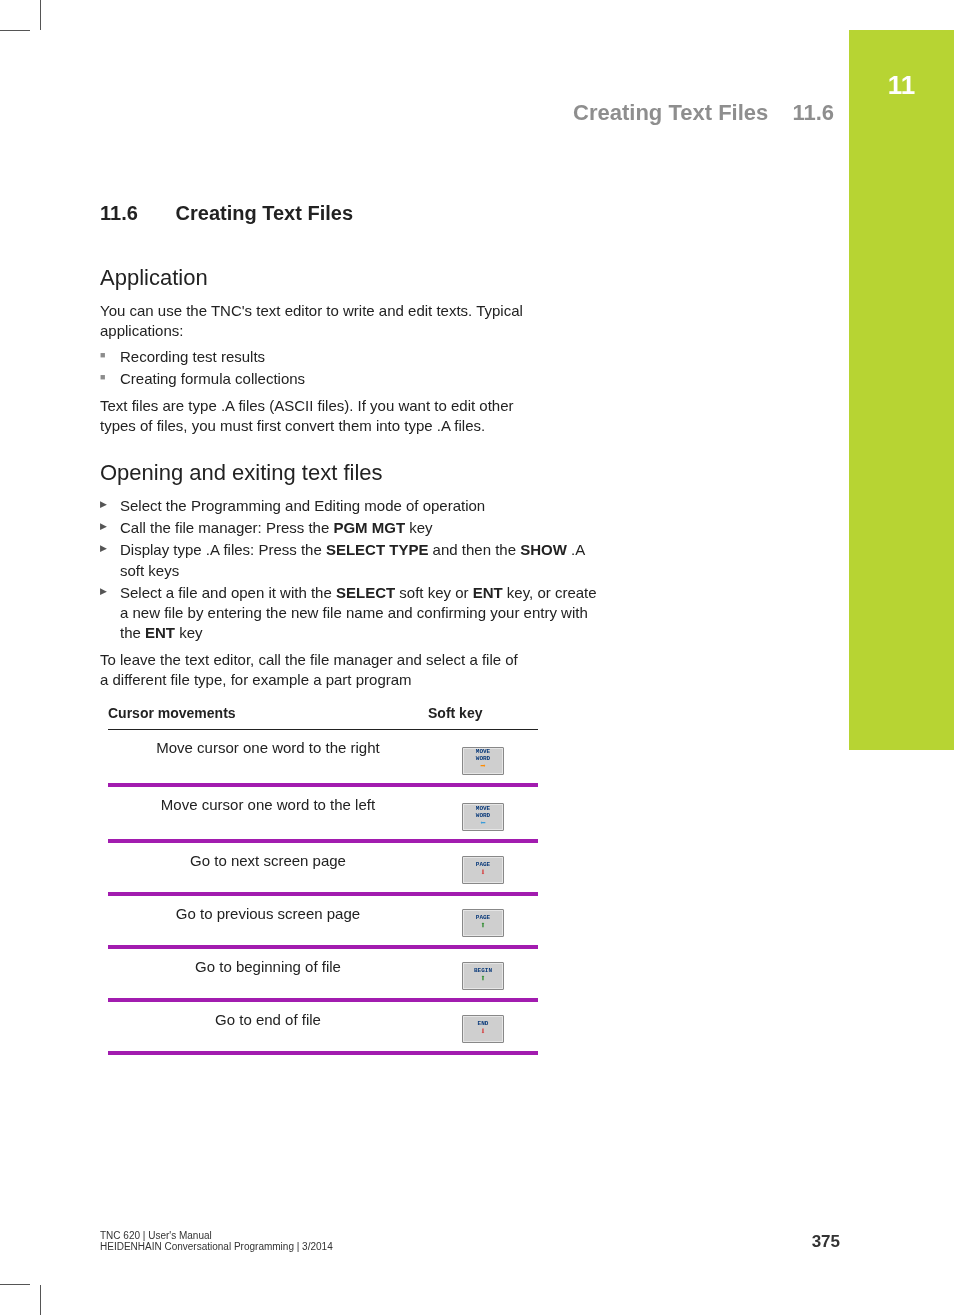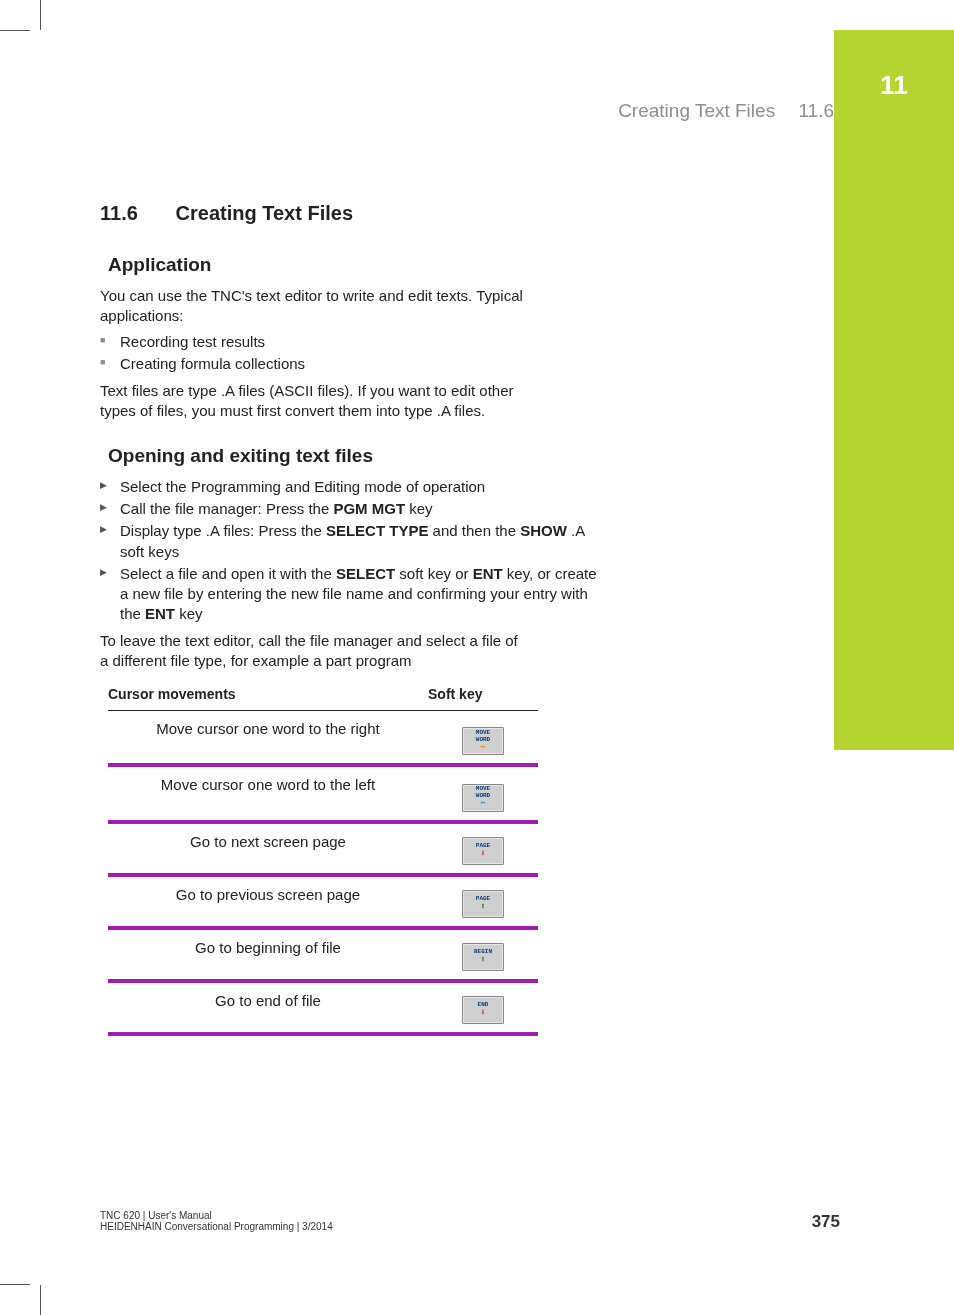--- a/index.html
+++ b/index.html
@@ -13,63 +13,62 @@
   }
   .crop-tl-h { position: absolute; top: 30px; left: 0; width: 30px; height: 1px; background: #555; }
   .crop-tl-v { position: absolute; top: 0; left: 40px; width: 1px; height: 30px; background: #555; }
   .crop-bl-h { position: absolute; bottom: 30px; left: 0; width: 30px; height: 1px; background: #555; }
   .crop-bl-v { position: absolute; bottom: 0; left: 40px; width: 1px; height: 30px; background: #555; }
 
   .green-tab {
     position: absolute;
     right: 0;
     top: 30px;
-    width: 120px;
+    width: 105px;
     height: 720px;
     background: #b7d433;
   }
   .green-tab .chapter-num {
     color: #fff;
     font-size: 26px;
     font-weight: bold;
     text-align: center;
     margin-top: 40px;
   }
   .header-band {
     position: absolute;
     top: 100px;
     right: 120px;
     text-align: right;
     color: #8e8e8e;
-    font-size: 19px;
-    font-weight: normal;
+    font-size: 22px;
+    font-weight: bold;
   }
   .header-band .sec-num { margin-left: 18px; }
 
   .content {
     position: absolute;
     left: 100px;
     top: 200px;
     width: 740px;
     font-size: 15px;
     line-height: 1.35;
   }
   .content h2 {
     font-size: 20px;
     font-weight: bold;
     color: #222;
-    margin-bottom: 25px;
+    margin-bottom: 36px;
   }
   .content h2 .num { display:inline-block; width: 70px; }
   .content h3 {
-    font-size: 19px;
-    font-weight: bold;
+    font-size: 22px;
+    font-weight: normal;
     margin-top: 22px;
     margin-bottom: 8px;
-    margin-left: 8px;
   }
   .content p { margin-bottom: 6px; max-width: 430px; }
 
   ul.sq, ul.arrow { list-style: none; margin: 4px 0 6px 0; max-width: 500px; }
   ul.sq li, ul.arrow li { position: relative; padding-left: 20px; margin: 2px 0; }
   ul.sq li::before {
     content: "■"; position: absolute; left: 0; top: 2px;
     color: #8c8c8c; font-size: 9px;
   }
   ul.arrow li::before {
@@ -119,21 +118,21 @@
   }
   .softkey .arr { font-size: 9px; line-height: 1; }
   .arr-right { color: #ff8c00; }
   .arr-left  { color: #3a9bd9; }
   .arr-down  { color: #d63a3a; }
   .arr-up    { color: #2a8a2a; }
 
   .footer {
     position: absolute;
     left: 100px;
-    bottom: 83px;
+    bottom: 63px;
     width: 740px;
     font-size: 10px;
     color: #333;
     display: flex;
     justify-content: space-between;
     align-items: flex-end;
   }
   .footer .pg { font-size: 17px; font-weight: bold; color: #333; }
 </style>
 </head>

